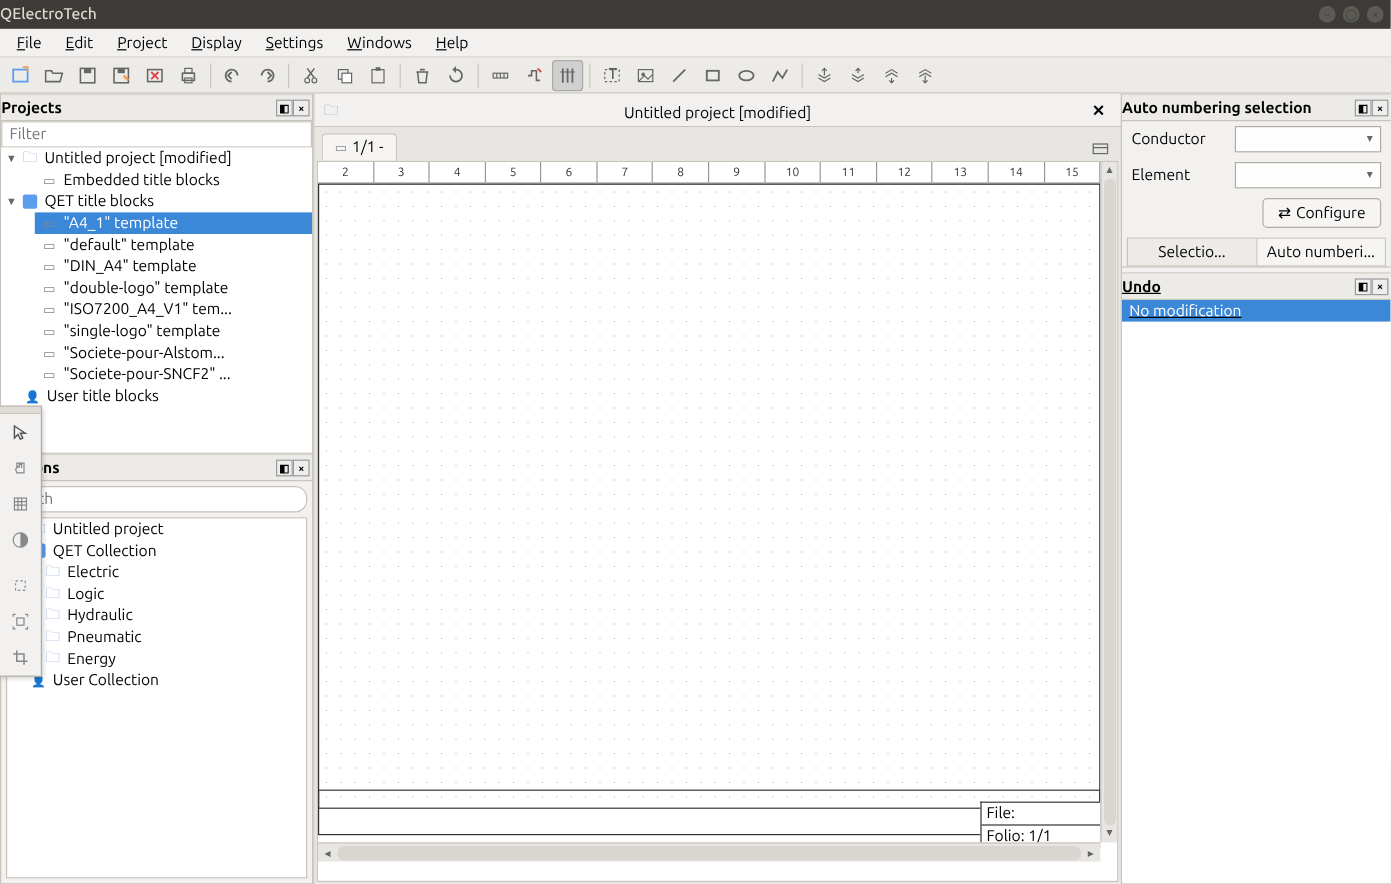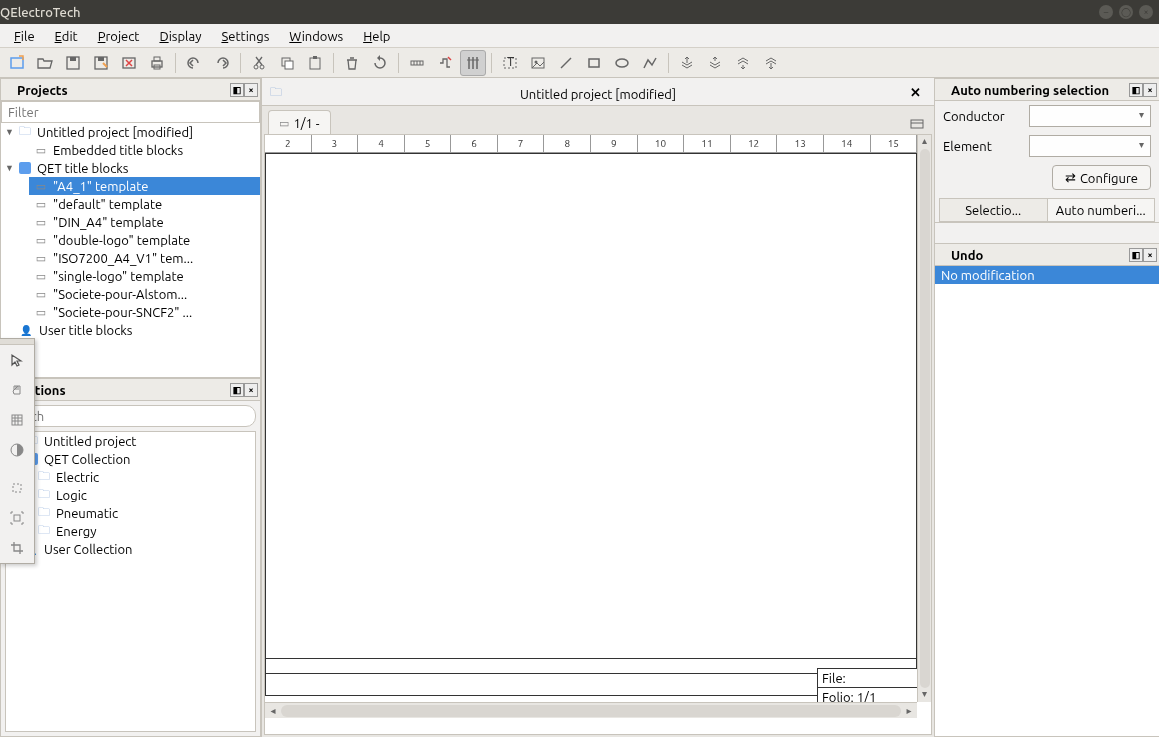--- a/index.html
+++ b/index.html
@@ -11,21 +11,21 @@
 .menubar { height: 24px; background: #f2f1f0; display: flex; align-items: center; padding: 0 6px; gap: 4px; border-bottom: 1px solid #d4d0c8; }
 .menubar .menu-item { padding: 2px 8px; cursor: pointer; }
 .menubar .menu-item .ul { text-decoration: underline; }
 .toolbar { height: 30px; background: #edebe7; border-bottom: 1px solid #c8c4bc; display: flex; align-items: center; padding: 0 4px; gap: 2px; }
 .tbtn { width: 26px; height: 26px; display: flex; align-items: center; justify-content: center; cursor: pointer; border-radius: 3px; color: #555; }
 .tbtn.active { background: #d0d0d0; border: 1px solid #aaa; }
 .tsep { width: 1px; height: 20px; background: #c8c4bc; margin: 0 3px; }
 .main { flex: 1; display: flex; overflow: hidden; }
 .left-col { width: 262px; display: flex; flex-direction: column; border-right: 1px solid #c8c4bc; position: relative; }
 .panel { background: #f2f1f0; border: 1px solid #c8c4bc; display: flex; flex-direction: column; }
-.panel-header { height: 22px; background: #edebe7; display: flex; align-items: center; padding: 0 16px; font-weight: bold; border-bottom: 1px solid #c8c4bc; position: relative; }
+.panel-header { height: 22px; background: #edebe7; display: flex; align-items: center; padding: 0 0; font-weight: bold; border-bottom: 1px solid #c8c4bc; position: relative; }
 .panel-header .hdr-btns { position: absolute; right: 2px; display: flex; gap: 0; }
 .hdr-btn { width: 14px; height: 14px; border: 1px solid #999; font-size: 9px; display: flex; align-items: center; justify-content: center; cursor: pointer; background: #eee; }
 .panel-body { flex: 1; background: #fff; overflow: auto; }
 .filter-input { width: 100%; height: 22px; border: 1px solid #c8c4bc; padding: 0 6px; color: #888; background: #fff; }
 .tree-row { display: flex; align-items: center; height: 18px; padding-left: 4px; cursor: pointer; white-space: nowrap; overflow: hidden; }
 .tree-row.selected { background: #3b87d8; color: #fff; }
 .tree-row .arrow { width: 12px; display: inline-block; color: #666; font-size: 9px; }
 .tree-row .ticon { width: 16px; height: 14px; margin-right: 4px; display: inline-flex; align-items: center; justify-content: center; }
 .ind1 { margin-left: 14px; }
 .ind2 { margin-left: 28px; }
@@ -356,20 +356,25 @@
             <span>Electric</span>
           </div>
         <div class="tree-row ind1">
             <span class="arrow">▸</span>
             <span class="ticon folder-icon"></span>
             <span>Logic</span>
           </div>
         <div class="tree-row ind1">
             <span class="arrow">▸</span>
             <span class="ticon folder-icon"></span>
+            <span>Hydraulic</span>
+          </div>
+        <div class="tree-row ind1">
+            <span class="arrow">▸</span>
+            <span class="ticon folder-icon"></span>
             <span>Pneumatic</span>
           </div>
         <div class="tree-row ind1">
             <span class="arrow">▸</span>
             <span class="ticon folder-icon"></span>
             <span>Energy</span>
           </div>
         <div class="tree-row ind1">
             <span class="ticon user-icon"></span>
             <span>User Collection</span>
@@ -497,21 +502,21 @@
       </div>
       <button class="cfg-btn">
         <span>⇄</span>
         <span>Configure</span>
       </button>
       <div class="right-tabs">
         <div class="rtab">Selectio...</div>
         <div class="rtab">Auto numberi...</div>
       </div>
     </div>
-    <div class="panel" style="flex:1;border-left:none;border-right:none;margin-top:20px;">
+    <div class="panel" style="flex:1;border-left:none;border-right:none;margin-top:4px;text-decoration:underline;">
       <div class="panel-header">
         <span>Undo</span>
         <div class="hdr-btns">
           <div class="hdr-btn">◧</div>
           <div class="hdr-btn">×</div>
         </div>
       </div>
       <div class="panel-body">
         <div class="undo-list-row sel">No modification</div>
       </div>

